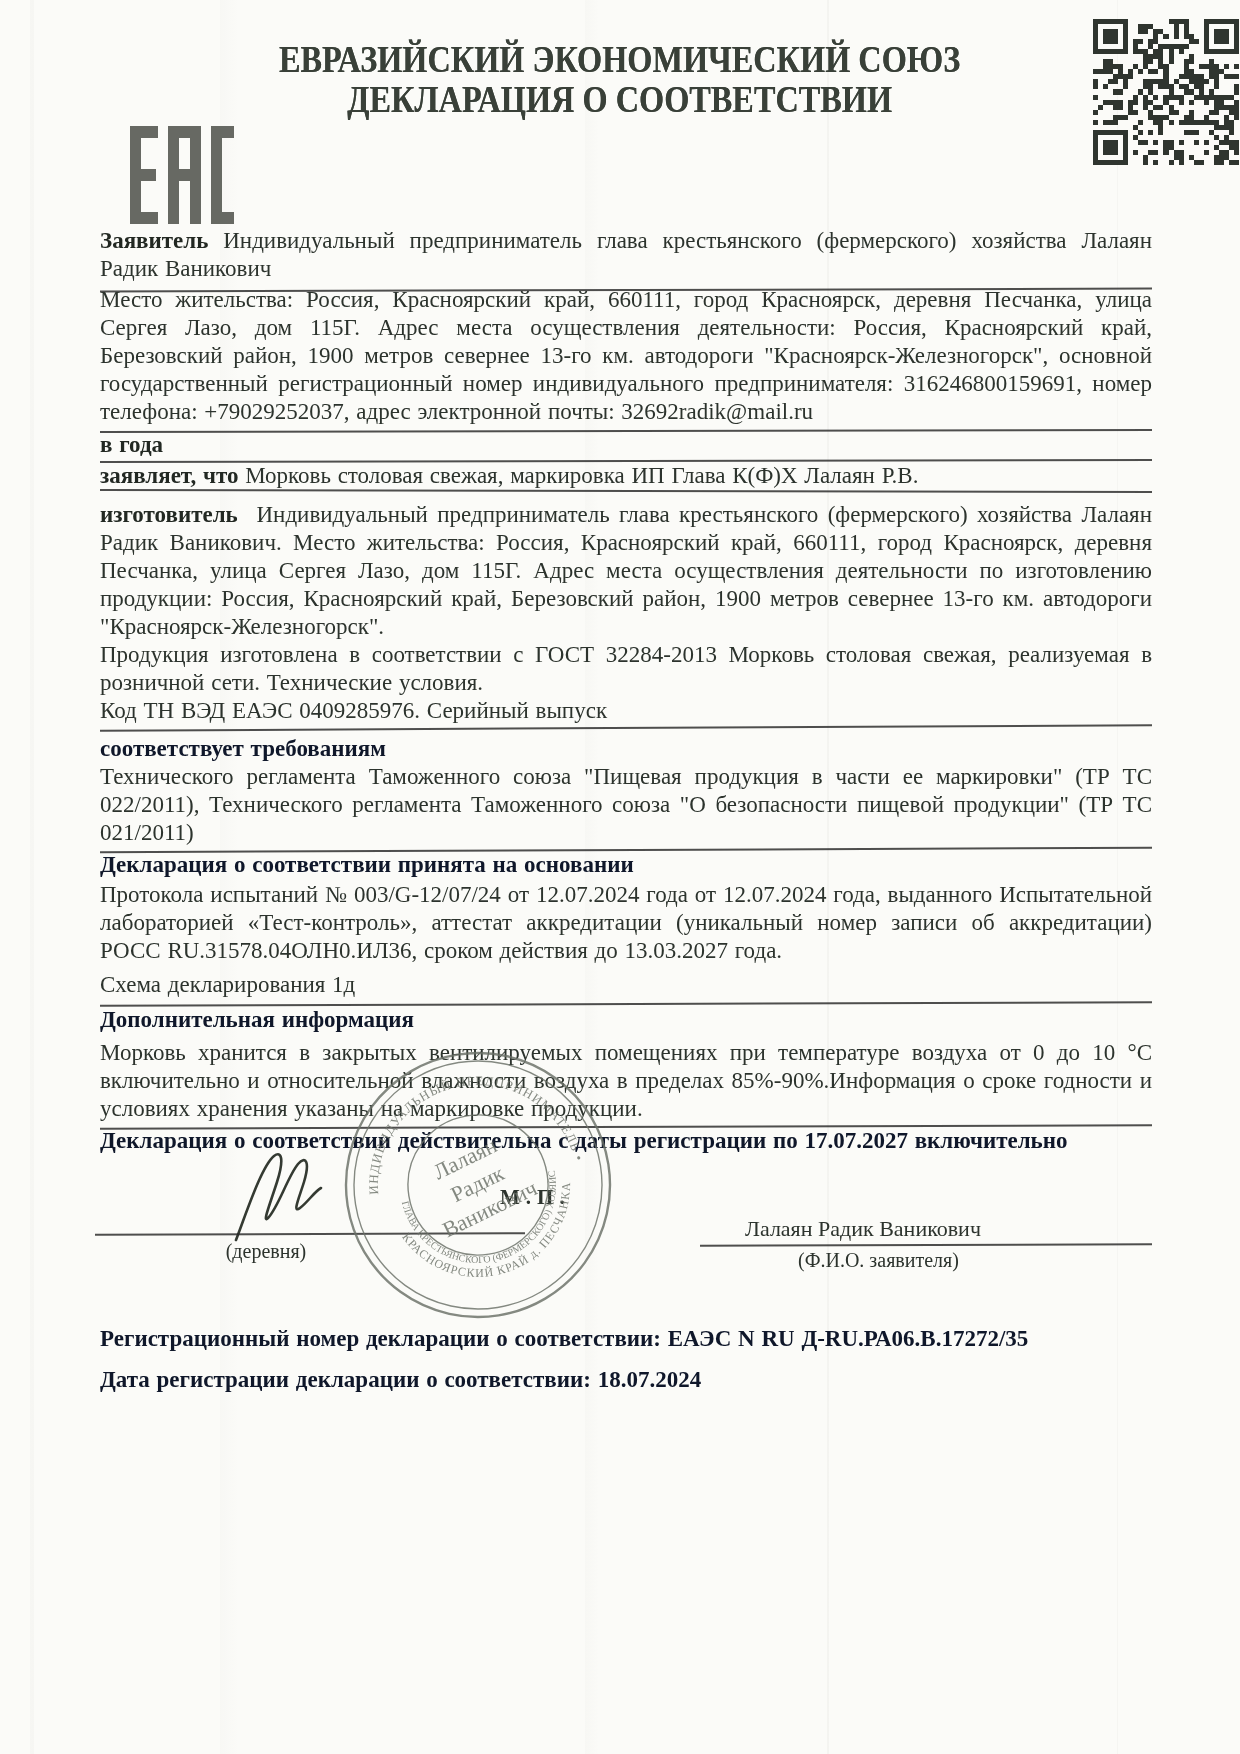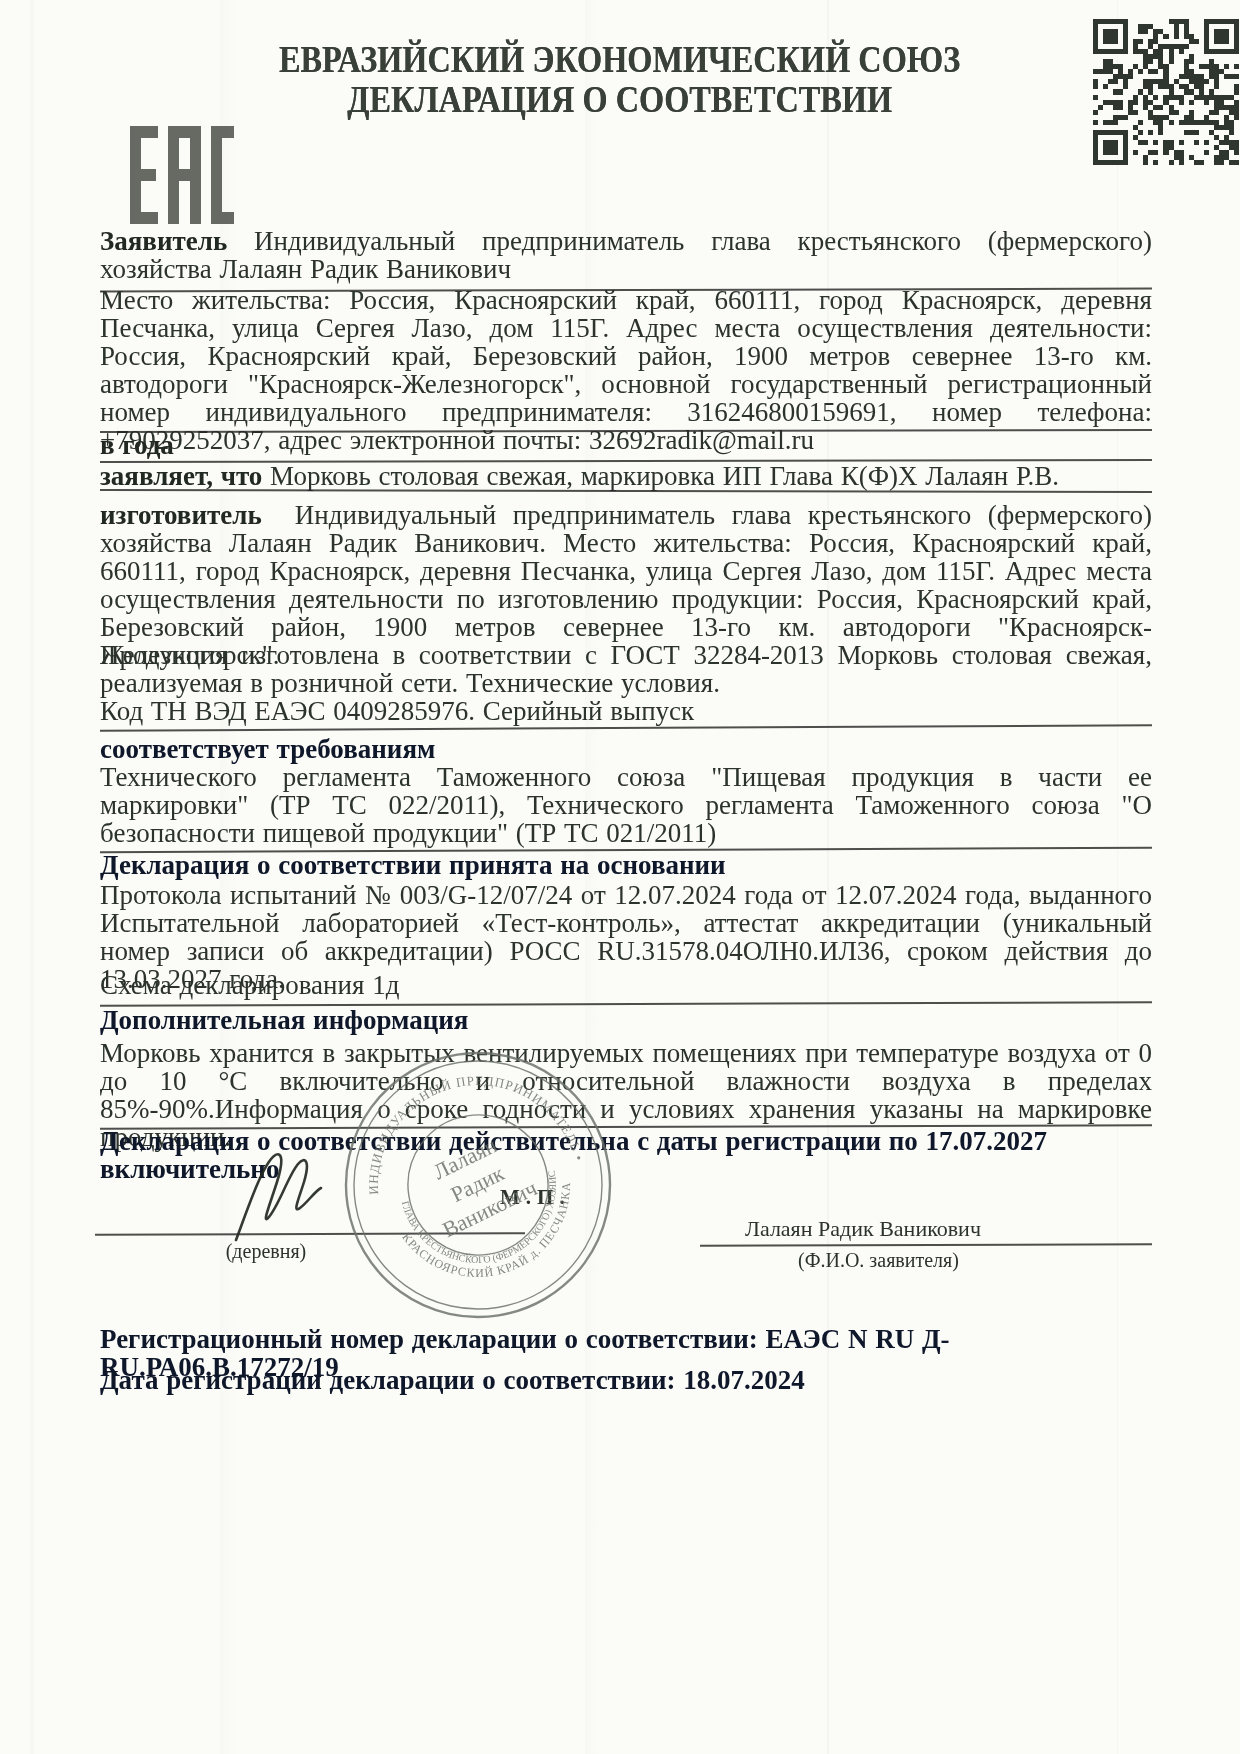--- a/index.html
+++ b/index.html
@@ -24,21 +24,21 @@
   }
   .title-wrap{position:absolute;left:90px;top:40px;width:1060px;text-align:center;}
   .title-line{
     font-weight:bold;font-size:34px;line-height:40px;color:#394038;
     letter-spacing:0px;display:inline-block;transform:scale(.95,1.12);
     text-shadow:0 0 .6px #49504a;
     white-space:nowrap;
   }
   .para{
     position:absolute;left:100px;width:1052px;margin:0;
-    font-size:27px;line-height:28px;text-align:justify;
+    font-size:23px;line-height:28px;text-align:justify;
     word-spacing:1px;
   }
   .para.nojust{text-align:left;}
   .lbl{font-weight:bold;color:#222822;}
   .bold{font-weight:bold;color:#0f172a;}
   .rule{
     position:absolute;height:2px;background:#272727;opacity:.82;
   }
   .caption{position:absolute;font-size:20px;color:#2c332d;}
   .eac-logo{position:absolute;left:130px;top:126px;}
@@ -446,14 +446,14 @@
       <text x="140" y="146">Радик</text>
       <text x="140" y="174">Ваникович</text>
     </g>
   </g>
 </svg>
 
 <span class="caption" style="left:745px;top:1216px;font-size:22px">Лалаян Радик Ваникович</span>
 <div class="rule" style="top:1244px;left:700px;width:452px;transform:rotate(-.2deg)"></div>
 <span class="caption" style="left:798px;top:1249px">(Ф.И.О. заявителя)</span>
 
-<p class="para nojust bold" style="top:1325px">Регистрационный номер декларации о соответствии: ЕАЭС N RU Д-RU.РА06.В.17272/19</p>
+<p class="para nojust bold" style="top:1325px">Регистрационный номер декларации о соответствии: ЕАЭС N RU Д-RU.РА06.В.17272/35</p>
 <p class="para nojust bold" style="top:1366px">Дата регистрации декларации о соответствии: 18.07.2024</p>
 
 </body></html>

